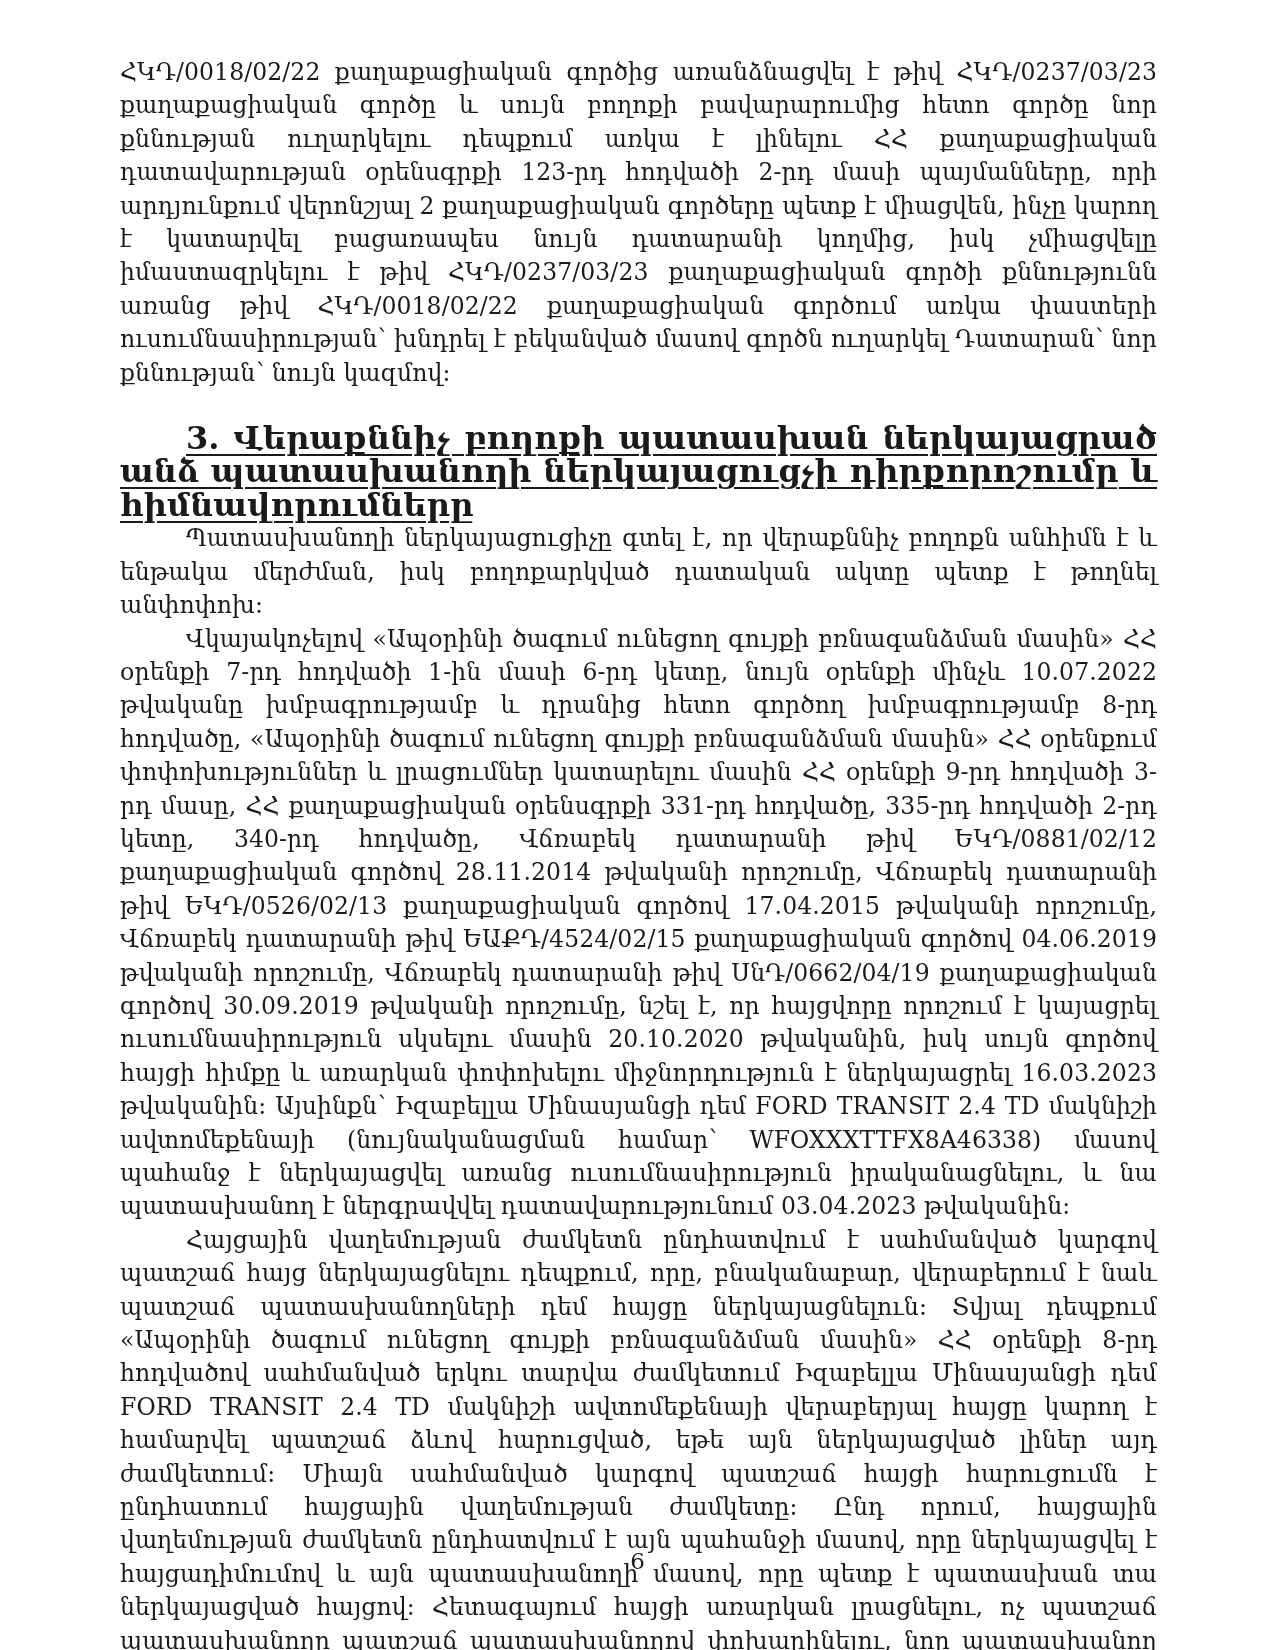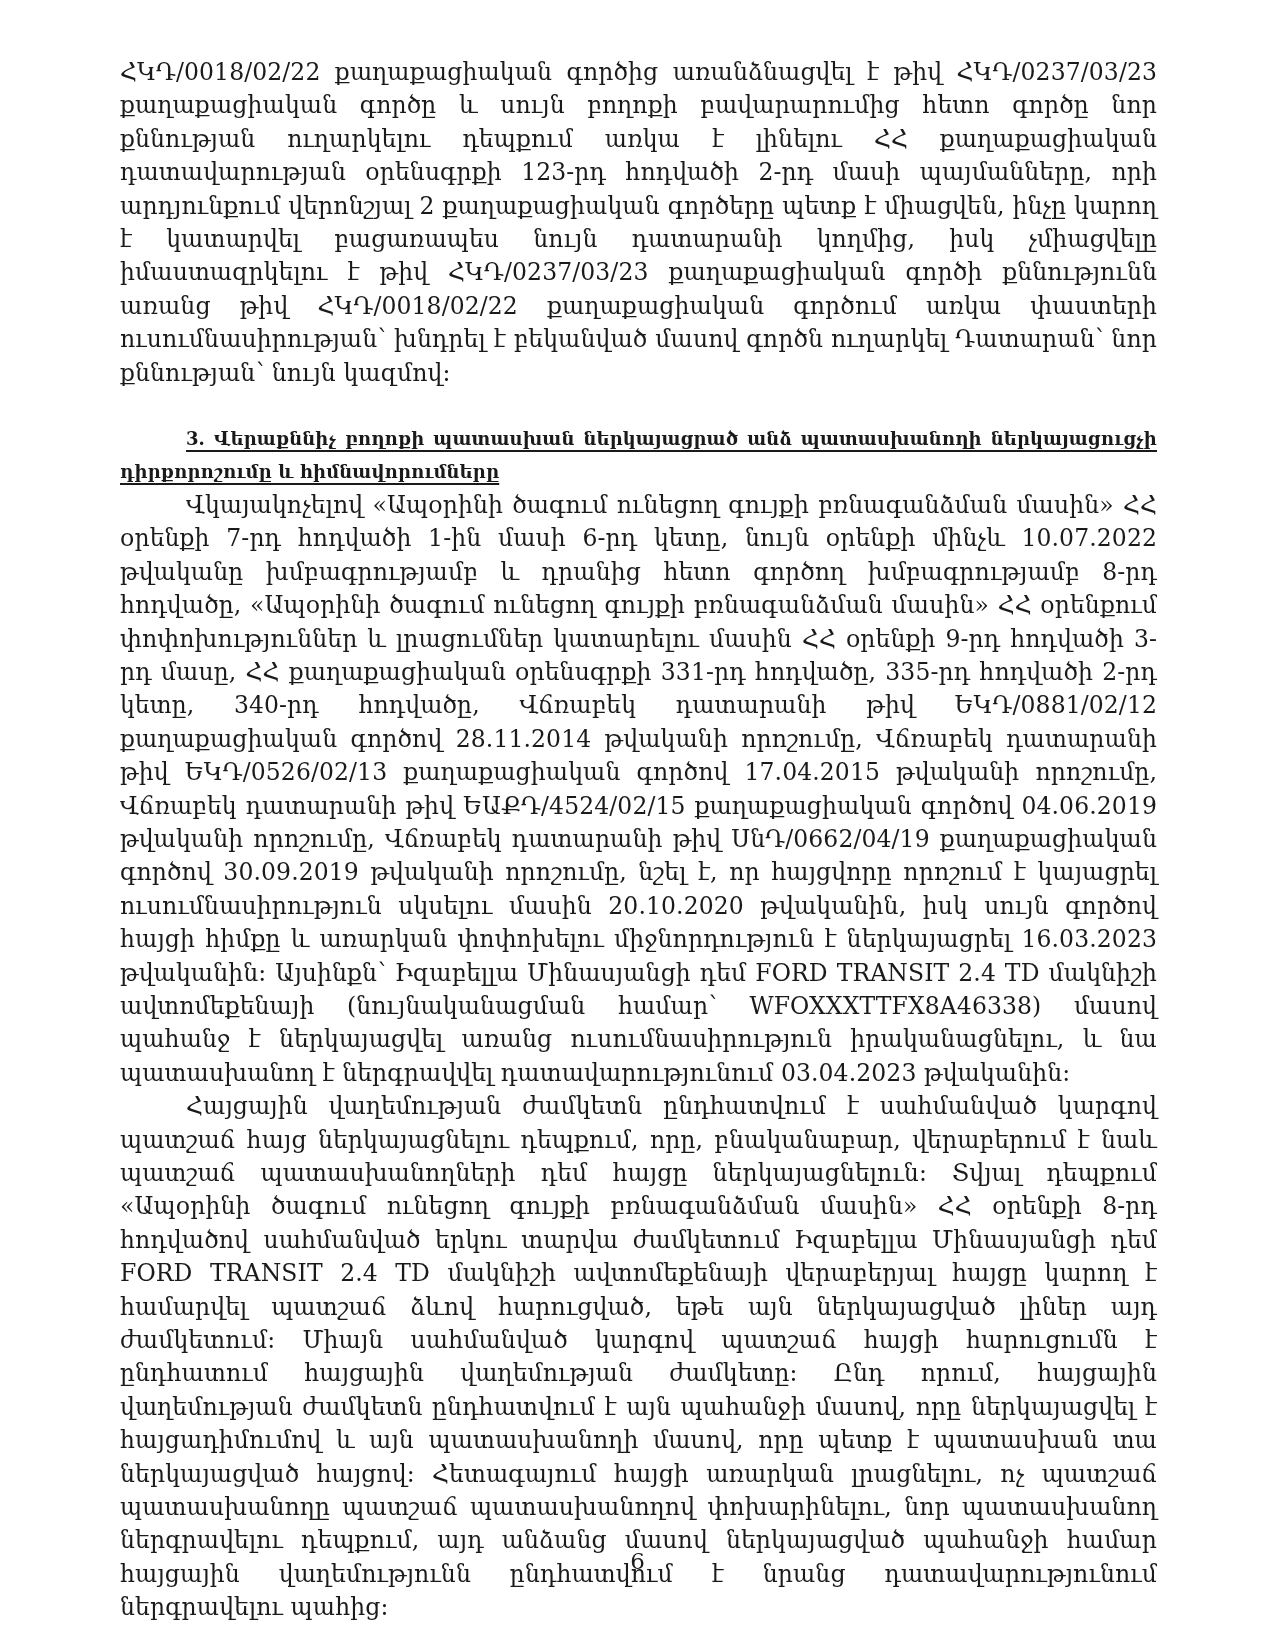--- a/index.html
+++ b/index.html
@@ -32,21 +32,21 @@
     margin: 0;
     padding: 0;
     text-indent: 66px;
   }
   .para.no-indent {
     text-indent: 0;
   }
   .heading {
     margin: 32px 0 0 0;
     padding: 0;
-    font-size: 18px;
+    font-size: 32px;
     line-height: 33.4px;
     font-weight: bold;
     text-indent: 66px;
     text-decoration: underline;
     text-decoration-thickness: 2px;
     text-underline-offset: 5px;
   }
   .page-footer {
     position: absolute;
     left: 0;
@@ -61,20 +61,21 @@
 </style>
 </head>
 <body>
 
 <div class="page">
   <main class="doc-body">
     <p class="para no-indent">ՀԿԴ/0018/02/22 քաղաքացիական գործից առանձնացվել է թիվ ՀԿԴ/0237/03/23 քաղաքացիական գործը և սույն բողոքի բավարարումից հետո գործը նոր քննության ուղարկելու դեպքում առկա է լինելու ՀՀ քաղաքացիական դատավարության օրենսգրքի 123-րդ հոդվածի 2-րդ մասի պայմանները, որի արդյունքում վերոնշյալ 2 քաղաքացիական գործերը պետք է միացվեն, ինչը կարող է կատարվել բացառապես նույն դատարանի կողմից, իսկ չմիացվելը իմաստազրկելու է թիվ ՀԿԴ/0237/03/23 քաղաքացիական գործի քննությունն առանց թիվ ՀԿԴ/0018/02/22 քաղաքացիական գործում առկա փաստերի ուսումնասիրության՝ խնդրել է բեկանված մասով գործն ուղարկել Դատարան՝ նոր քննության՝ նույն կազմով։</p>
 
     <h3 class="heading">3. Վերաքննիչ բողոքի պատասխան ներկայացրած անձ պատասխանողի ներկայացուցչի դիրքորոշումը և հիմնավորումները</h3>
 
+    <p class="para">Պատասխանողի ներկայացուցիչը գտել է, որ վերաքննիչ բողոքն անհիմն է և ենթակա մերժման, իսկ բողոքարկված դատական ակտը պետք է թողնել անփոփոխ:</p>
 
     <p class="para">Վկայակոչելով «Ապօրինի ծագում ունեցող գույքի բռնագանձման մասին» ՀՀ օրենքի 7-րդ հոդվածի 1-ին մասի 6-րդ կետը, նույն օրենքի մինչև 10.07.2022 թվականը խմբագրությամբ և դրանից հետո գործող խմբագրությամբ 8-րդ հոդվածը, «Ապօրինի ծագում ունեցող գույքի բռնագանձման մասին» ՀՀ օրենքում փոփոխություններ և լրացումներ կատարելու մասին ՀՀ օրենքի 9-րդ հոդվածի 3-րդ մասը, ՀՀ քաղաքացիական օրենսգրքի 331-րդ հոդվածը, 335-րդ հոդվածի 2-րդ կետը, 340-րդ հոդվածը, Վճռաբեկ դատարանի թիվ ԵԿԴ/0881/02/12 քաղաքացիական գործով 28.11.2014 թվականի որոշումը, Վճռաբեկ դատարանի թիվ ԵԿԴ/0526/02/13 քաղաքացիական գործով 17.04.2015 թվականի որոշումը, Վճռաբեկ դատարանի թիվ ԵԱՔԴ/4524/02/15 քաղաքացիական գործով 04.06.2019 թվականի որոշումը, Վճռաբեկ դատարանի թիվ ՍնԴ/0662/04/19 քաղաքացիական գործով 30.09.2019 թվականի որոշումը, նշել է, որ հայցվորը որոշում է կայացրել ուսումնասիրություն սկսելու մասին 20.10.2020 թվականին, իսկ սույն գործով հայցի հիմքը և առարկան փոփոխելու միջնորդություն է ներկայացրել 16.03.2023 թվականին: Այսինքն՝ Իզաբելլա Մինասյանցի դեմ FORD TRANSIT 2.4 TD մակնիշի ավտոմեքենայի (նույնականացման համար՝ WFOXXXTTFX8A46338) մասով պահանջ է ներկայացվել առանց ուսումնասիրություն իրականացնելու, և նա պատասխանող է ներգրավվել դատավարությունում 03.04.2023 թվականին:</p>
 
     <p class="para">Հայցային վաղեմության ժամկետն ընդհատվում է սահմանված կարգով պատշաճ հայց ներկայացնելու դեպքում, որը, բնականաբար, վերաբերում է նաև պատշաճ պատասխանողների դեմ հայցը ներկայացնելուն: Տվյալ դեպքում «Ապօրինի ծագում ունեցող գույքի բռնագանձման մասին» ՀՀ օրենքի 8-րդ հոդվածով սահմանված երկու տարվա ժամկետում Իզաբելլա Մինասյանցի դեմ FORD TRANSIT 2.4 TD մակնիշի ավտոմեքենայի վերաբերյալ հայցը կարող է համարվել պատշաճ ձևով հարուցված, եթե այն ներկայացված լիներ այդ ժամկետում: Միայն սահմանված կարգով պատշաճ հայցի հարուցումն է ընդհատում հայցային վաղեմության ժամկետը: Ընդ որում, հայցային վաղեմության ժամկետն ընդհատվում է այն պահանջի մասով, որը ներկայացվել է հայցադիմումով և այն պատասխանողի մասով, որը պետք է պատասխան տա ներկայացված հայցով: Հետագայում հայցի առարկան լրացնելու, ոչ պատշաճ պատասխանողը պատշաճ պատասխանողով փոխարինելու, նոր պատասխանող ներգրավելու դեպքում, այդ անձանց մասով ներկայացված պահանջի համար հայցային վաղեմությունն ընդհատվում է նրանց դատավարությունում ներգրավելու պահից:</p>
   </main>
 
   <footer class="page-footer">
     <span class="page-number">6</span>
   </footer>
 </div>

